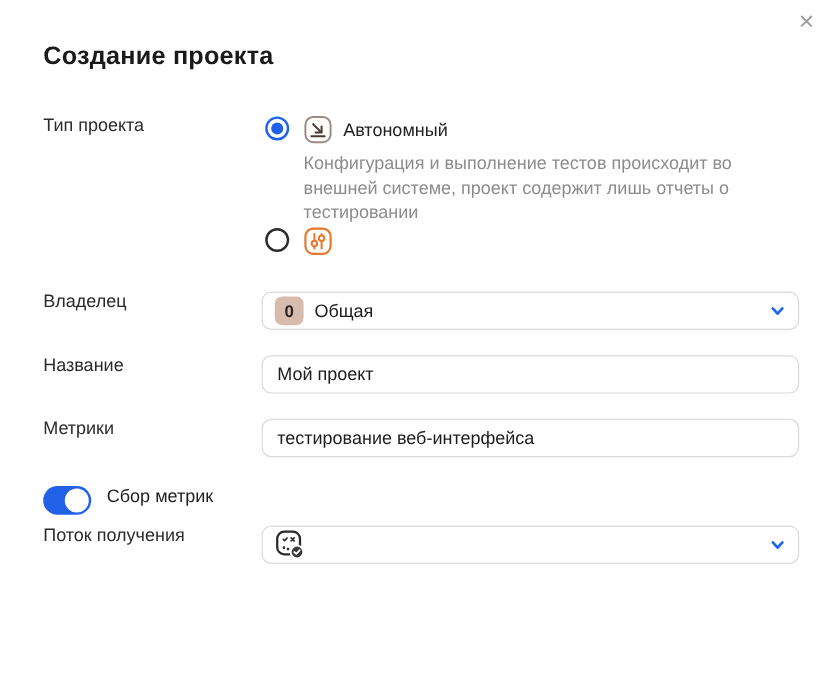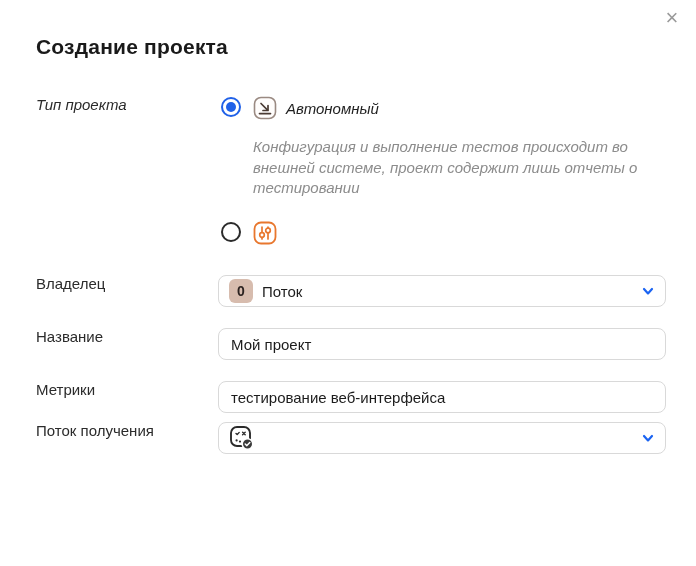--- a/index.html
+++ b/index.html
@@ -11,32 +11,32 @@
                border:none; background:transparent; color:#9a9a9a; font-size:22px;
                line-height:28px; cursor:pointer; }
 
   .title { font-size:21px; font-weight:700; color:#1a1a1a; margin-top:21px; letter-spacing:.2px; }
 
   .row { display:flex; }
   .row-top { align-items:flex-start; }
   .field-label { width:182px; flex:0 0 182px; font-size:15px; color:#2b2b2b; }
 
   
-  .type-row { margin-top:37px;font-style:italic; }
-  .options { flex:1; display:flex; flex-direction:column; gap:22px; }
+  .type-row { margin-top:37px; }
+  .options { flex:1; display:flex; flex-direction:column; }
   .type-option { display:flex; align-items:flex-start; cursor:pointer; }
   .radio { width:20px; height:20px; border-radius:50%; border:2px solid #2b2b2b;
            margin:1px 12px 0 3px; flex:0 0 20px; position:relative; background:#fff; }
   .radio.checked { border-color:#2061e8; }
   .radio.checked::after { content:""; position:absolute; left:3px; top:3px;
            width:10px; height:10px; border-radius:50%; background:#2061e8; }
   .opt-head { display:flex; align-items:center; gap:9px; }
   .opt-icon { width:24px; height:24px; display:inline-flex; }
   .opt-name { font-size:15px; color:#1f1f1f; }
-  .opt-desc { margin-top:17px; font-size:15px; line-height:1.38; color:#8c8c8c; max-width:432px; }
+  .opt-desc { margin-top:7px; font-size:15px; line-height:1.38; color:#8c8c8c; max-width:432px; }
 
   
   .field-row { margin-top:21px; }
   .field-row.first { margin-top:30px; }
   .control { flex:1; height:32px; border:1px solid #d9d9d9; border-radius:8px;
              background:#fff; display:flex; align-items:center; padding:0 10px;
              font-size:15px; color:#1c1c1c; }
   input.control { padding:0 12px; outline:none; }
   .select { cursor:pointer; justify-content:flex-start; gap:9px; position:relative; }
   .select .chev { margin-left:auto; display:inline-flex; }
@@ -105,39 +105,45 @@
         </div>
       </div>
 
     </div>
   </div>
 
   <div class="row field-row first">
     <div class="field-label">Владелец</div>
     <div class="control select">
       <span class="badge">0</span>
-      <span>Поток</span>
+      <span>Общая</span>
       <span class="chev">
         <svg viewBox="0 0 14 14" width="14" height="14">
           <path d="M3 5 L7 9.4 L11 5" fill="none" stroke="#1b64f2" stroke-width="2.2" stroke-linecap="round" stroke-linejoin="round"></path>
         </svg>
       </span>
     </div>
   </div>
 
   <div class="row field-row">
     <div class="field-label">Название</div>
     <input class="control" type="text" value="Мой проект" style="">
   </div>
 
   <div class="row field-row">
     <div class="field-label">Метрики</div>
     <input class="control" type="text" value="тестирование веб-интерфейса" style="">
   </div>
 
+  <div class="row toggle-row">
+    <span class="toggle on" id="metrics-toggle">
+      <span class="knob"></span>
+    </span>
+    <span class="toggle-label">Сбор метрик</span>
+  </div>
 
   <div class="row field-row flow-row">
     <div class="field-label">Поток получения</div>
     <div class="control select">
       <span class="flow-icon">
         <svg viewBox="0 0 26 26" width="26" height="26">
           <rect x="2" y="2" width="19" height="19" rx="6" fill="#fff" stroke="#2b2b2b" stroke-width="1.9"></rect>
           <path d="M7 8.4 L8.2 9.6 L10.2 7.4" fill="none" stroke="#2b2b2b" stroke-width="1.4" stroke-linecap="round" stroke-linejoin="round"></path>
           <path d="M13.6 7.2 L16.2 9.8 M16.2 7.2 L13.6 9.8" stroke="#2b2b2b" stroke-width="1.4" stroke-linecap="round"></path>
           <circle cx="7.6" cy="15.4" r="1.1" fill="#2b2b2b"></circle>

